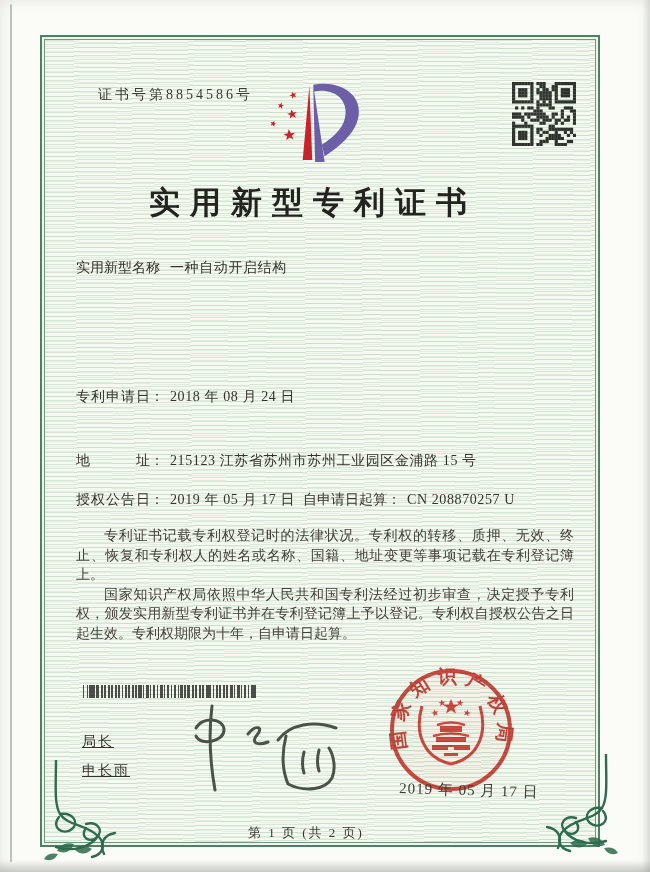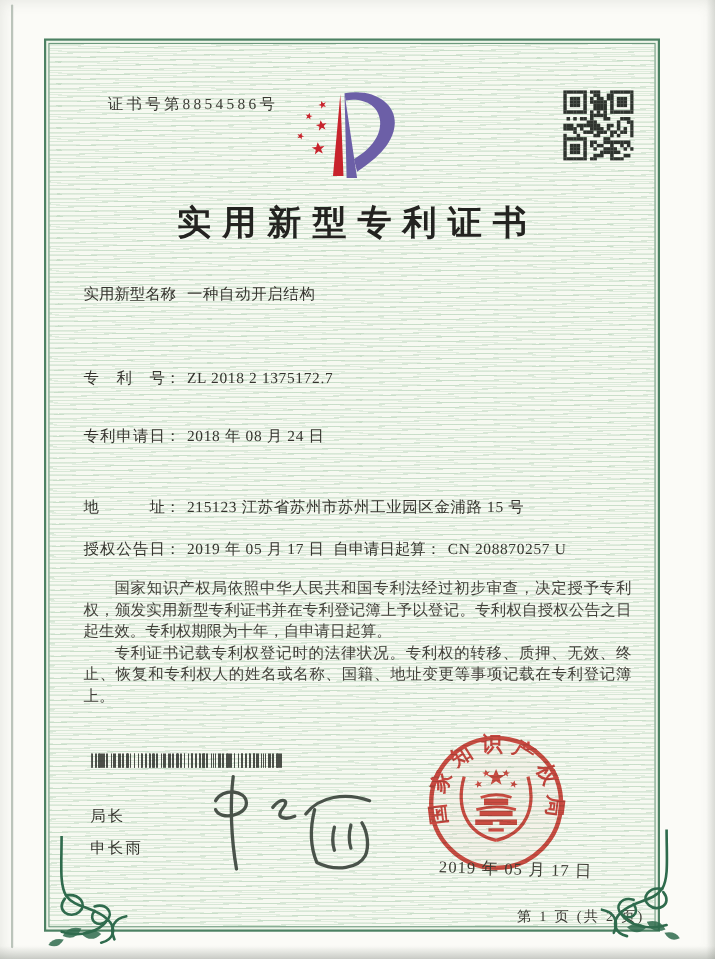--- a/index.html
+++ b/index.html
@@ -29,21 +29,21 @@
       repeating-linear-gradient(181.5deg, rgba(150,192,156,.22) 0 1px, rgba(255,255,255,0) 1px 5px);
   }
 
   .cert-no{position:absolute;left:74px;top:86px;font-size:14px;letter-spacing:3px;color:#3a3a33;margin-left:24px;}
 
   .logo{position:absolute;left:262px;top:80px;width:110px;height:100px;}
 
   .qr{position:absolute;left:512px;top:82px;width:64px;height:64px;}
 
   .title{
-    position:absolute;left:40px;top:182px;width:560px;text-align:center;
+    position:absolute;left:28px;top:182px;width:560px;text-align:center;
     font-size:31px;font-weight:600;letter-spacing:10px;color:#232320;text-indent:10px;
   }
 
   .field-row{position:absolute;left:76px;width:500px;font-size:14px;color:#34332d;white-space:nowrap;}
   .flabel{display:inline-block;width:74px;text-align:justify;text-align-last:justify;vertical-align:top;}
   .fcolon{display:inline-block;margin-right:6px;}
   .fvalue{letter-spacing:.6px;}
   .grant2{position:absolute;left:227px;top:0;}
 
   .paras{position:absolute;left:76px;top:526px;width:498px;
@@ -51,30 +51,30 @@
   .paras p{margin:0;text-indent:2em;}
 
   .barcode{position:absolute;left:83px;top:685px;width:174px;height:13px;
     background-image:
       repeating-linear-gradient(90deg,#30332e 0 1.5px,transparent 1.5px 3.5px),
       repeating-linear-gradient(90deg,#30332e 0 1px,transparent 1px 6.5px),
       repeating-linear-gradient(90deg,transparent 0 9px,#30332e 9px 11px,transparent 11px 23px);
     opacity:.85;}
 
   .director{position:absolute;left:82px;top:733px;font-size:14px;color:#33332c;letter-spacing:2px;}
-  .director div{margin-bottom:11px;}
+  .director div{margin-bottom:11px;text-decoration:underline;}
 
   .signature{position:absolute;left:182px;top:700px;width:160px;height:95px;}
 
   .seal{position:absolute;left:388px;top:666px;width:128px;height:128px;
     mix-blend-mode:multiply;opacity:.93;}
   .seal-date{position:absolute;left:399px;top:781px;width:140px;font-size:15px;
     color:#3c3c33;letter-spacing:1px;transform:rotate(1.6deg);white-space:nowrap;}
 
-  .page-no{position:absolute;left:40px;top:824px;width:560px;text-align:right;
+  .page-no{position:absolute;left:40px;top:824px;width:560px;text-align:center;
     font-size:13px;letter-spacing:2px;color:#3a3a33;transform:translateX(-14px);}
 
   .flourish{position:absolute;width:92px;height:104px;}
   .flourish.fl-right{left:546px;top:754px;}
   .flourish.fl-left{left:24px;top:760px;transform:scaleX(-1);}
 </style>
 </head>
 <body>
 
 <div class="photo">
@@ -338,37 +338,34 @@
           <rect x="48.76" y="60.95" width="3.20" height="3.20"></rect>
           <rect x="51.81" y="60.95" width="3.20" height="3.20"></rect>
         </g>
       </svg></div>
 
   <div class="title">实用新型专利证书</div>
 
   <div class="field-row" style="top:259px">
     <span class="flabel">实用新型名称</span><span class="fcolon">：</span><span class="fvalue">一种自动开启结构</span>
   </div>
-  <div class="field-row" style="top:335px">
-    <span class="flabel">专利号</span><span class="fcolon">：</span><span class="fvalue">ZL 2018 2 1375172.7</span>
-  </div>
   <div class="field-row" style="top:388px">
     <span class="flabel">专利申请日</span><span class="fcolon">：</span><span class="fvalue">2018 年 08 月 24 日</span>
   </div>
   <div class="field-row" style="top:452px">
     <span class="flabel">地址</span><span class="fcolon">：</span><span class="fvalue">215123 江苏省苏州市苏州工业园区金浦路 15 号</span>
   </div>
   <div class="field-row" style="top:491px">
     <span class="flabel">授权公告日</span><span class="fcolon">：</span><span class="fvalue">2019 年 05 月 17 日</span>
     <span class="grant2"><span>自申请日起算</span><span class="fcolon">：</span><span class="fvalue">CN 208870257 U</span></span>
   </div>
 
   <div class="paras">
+    <p>专利证书记载专利权登记时的法律状况。专利权的转移、质押、无效、终止、恢复和专利权人的姓名或名称、国籍、地址变更等事项记载在专利登记簿上。</p>
     <p>国家知识产权局依照中华人民共和国专利法经过初步审查，决定授予专利权，颁发实用新型专利证书并在专利登记簿上予以登记。专利权自授权公告之日起生效。专利权期限为十年，自申请日起算。</p>
-    <p>专利证书记载专利权登记时的法律状况。专利权的转移、质押、无效、终止、恢复和专利权人的姓名或名称、国籍、地址变更等事项记载在专利登记簿上。</p>
   </div>
 
   <div class="barcode"></div>
 
   <div class="director">
     <div>局长</div>
     <div>申长雨</div>
   </div>
 
   <svg class="signature" viewBox="0 0 160 95">

